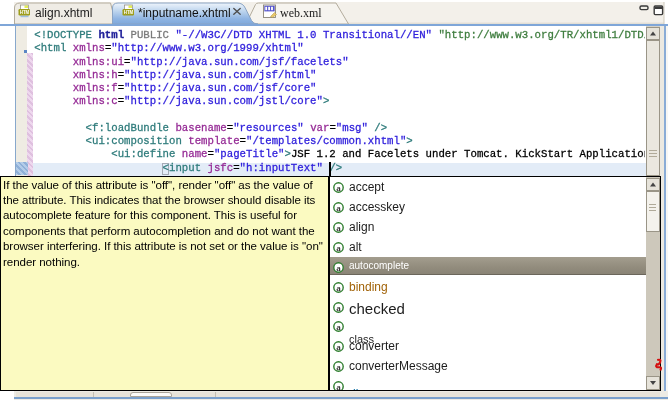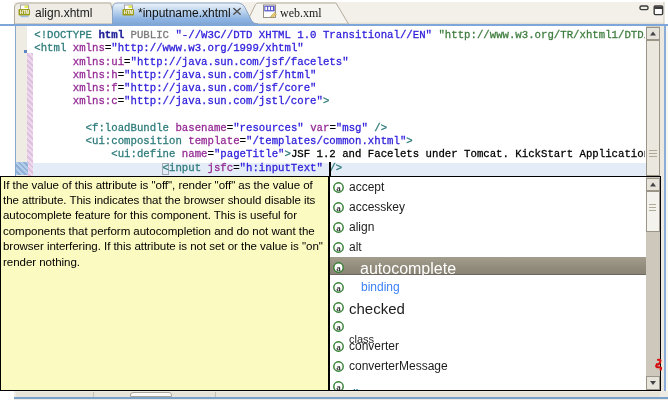--- a/index.html
+++ b/index.html
@@ -167,28 +167,28 @@
           <text x="5.5" y="8.6" text-anchor="middle" font-family="Liberation Serif" font-size="9" font-weight="bold" fill="#3a3a3a">a</text>
         </svg>
         <div style="position:absolute;left:19px;top:2.6px;font-size:12px;color:#1c1c1c;">alt</div>
       </div>
       <div style="position:relative;height:19.85px;">
         <div style="position:absolute;left:0;top:0;width:100%;height:16.5px;background:linear-gradient(#a39d8e,#928c7d 60%,#8a8476);border-bottom:1px solid #6b665b;"></div>
         <svg style="position:absolute;left:3.2px;top:4.6px" width="11" height="11" viewBox="0 0 11 11">
           <circle cx="5.5" cy="5.5" r="4.7" fill="#ffffff" stroke="#2f7d2f" stroke-width="1.4"></circle>
           <text x="5.5" y="8.6" text-anchor="middle" font-family="Liberation Serif" font-size="9" font-weight="bold" fill="#3a3a3a">a</text>
         </svg>
-        <div style="position:absolute;left:19px;top:2.6px;font-size:16px;color:#ffffff;margin-left:11px;">autocomplete</div>
-      </div>
-      <div style="position:relative;height:19.85px;">
-        <svg style="position:absolute;left:3.2px;top:4.6px" width="11" height="11" viewBox="0 0 11 11">
-          <circle cx="5.5" cy="5.5" r="4.7" fill="#ffffff" stroke="#2f7d2f" stroke-width="1.4"></circle>
-          <text x="5.5" y="8.6" text-anchor="middle" font-family="Liberation Serif" font-size="9" font-weight="bold" fill="#3a3a3a">a</text>
-        </svg>
-        <div style="position:absolute;left:19px;top:2.6px;font-size:12px;color:#3b82f6;margin-left:12px;">binding</div>
+        <div style="position:absolute;left:19px;top:2.6px;font-size:10px;color:#ffffff;">autocomplete</div>
+      </div>
+      <div style="position:relative;height:19.85px;">
+        <svg style="position:absolute;left:3.2px;top:4.6px" width="11" height="11" viewBox="0 0 11 11">
+          <circle cx="5.5" cy="5.5" r="4.7" fill="#ffffff" stroke="#2f7d2f" stroke-width="1.4"></circle>
+          <text x="5.5" y="8.6" text-anchor="middle" font-family="Liberation Serif" font-size="9" font-weight="bold" fill="#3a3a3a">a</text>
+        </svg>
+        <div style="position:absolute;left:19px;top:2.6px;font-size:12px;color:#a16207;">binding</div>
       </div>
       <div style="position:relative;height:19.85px;">
         <svg style="position:absolute;left:3.2px;top:4.6px" width="11" height="11" viewBox="0 0 11 11">
           <circle cx="5.5" cy="5.5" r="4.7" fill="#ffffff" stroke="#2f7d2f" stroke-width="1.4"></circle>
           <text x="5.5" y="8.6" text-anchor="middle" font-family="Liberation Serif" font-size="9" font-weight="bold" fill="#3a3a3a">a</text>
         </svg>
         <div style="position:absolute;left:19px;top:2.6px;font-size:15px;color:#1c1c1c;">checked</div>
       </div>
       <div style="position:relative;height:19.85px;">
         <svg style="position:absolute;left:3.2px;top:4.6px" width="11" height="11" viewBox="0 0 11 11">

